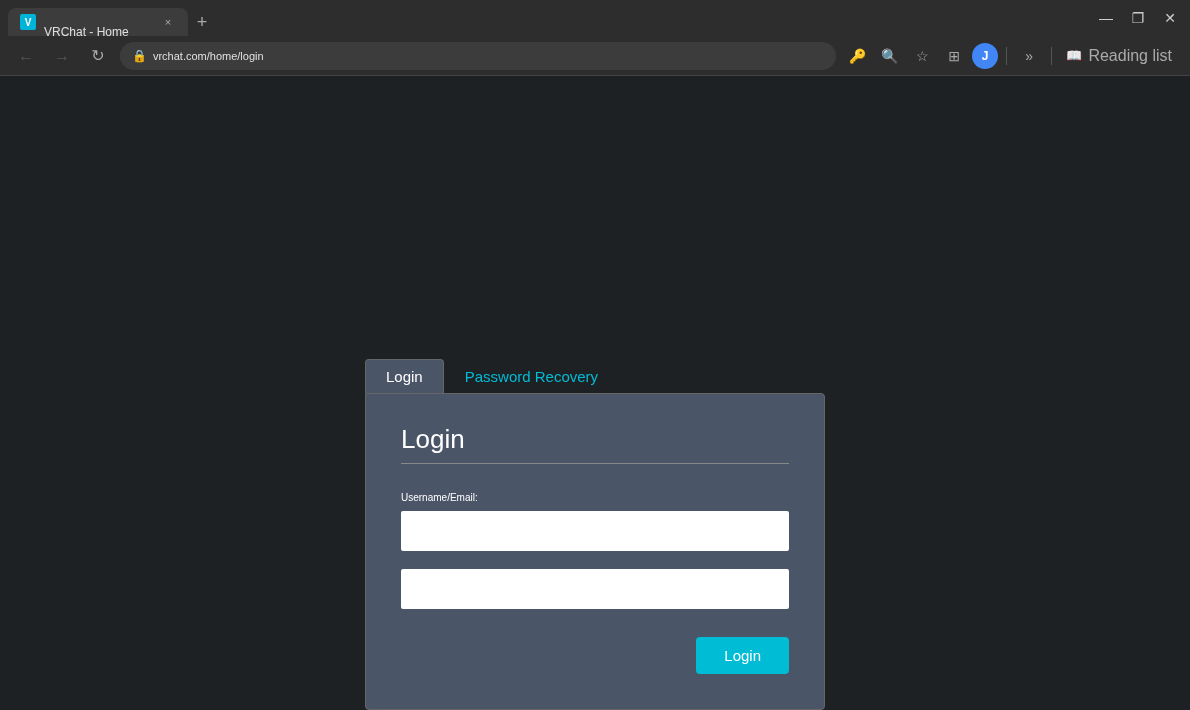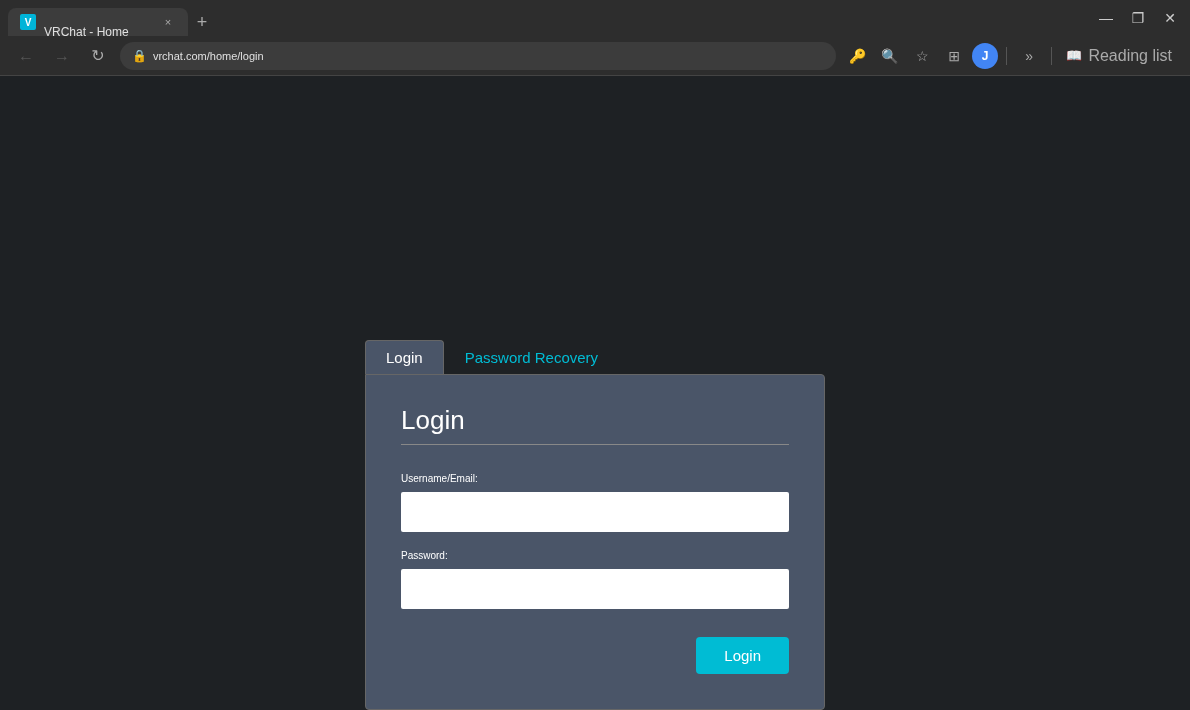--- a/index.html
+++ b/index.html
@@ -373,21 +373,20 @@
         <div class="auth-tab inactive">Password Recovery</div>
       </div>
 
       <div class="auth-panel">
         <div class="auth-title">Login</div>
         <div class="auth-title-underline"></div>
 
         <div class="form-label">Username/Email:</div>
         <input class="form-input" type="text" placeholder="" style="">
 
-        <div class="form-label">Password:</div>
         <input class="form-input" type="password" placeholder="" style="">
 
         <div class="form-actions">
           <button class="login-btn">Login</button>
         </div>
       </div>
 
     </div>
   </div>
 

